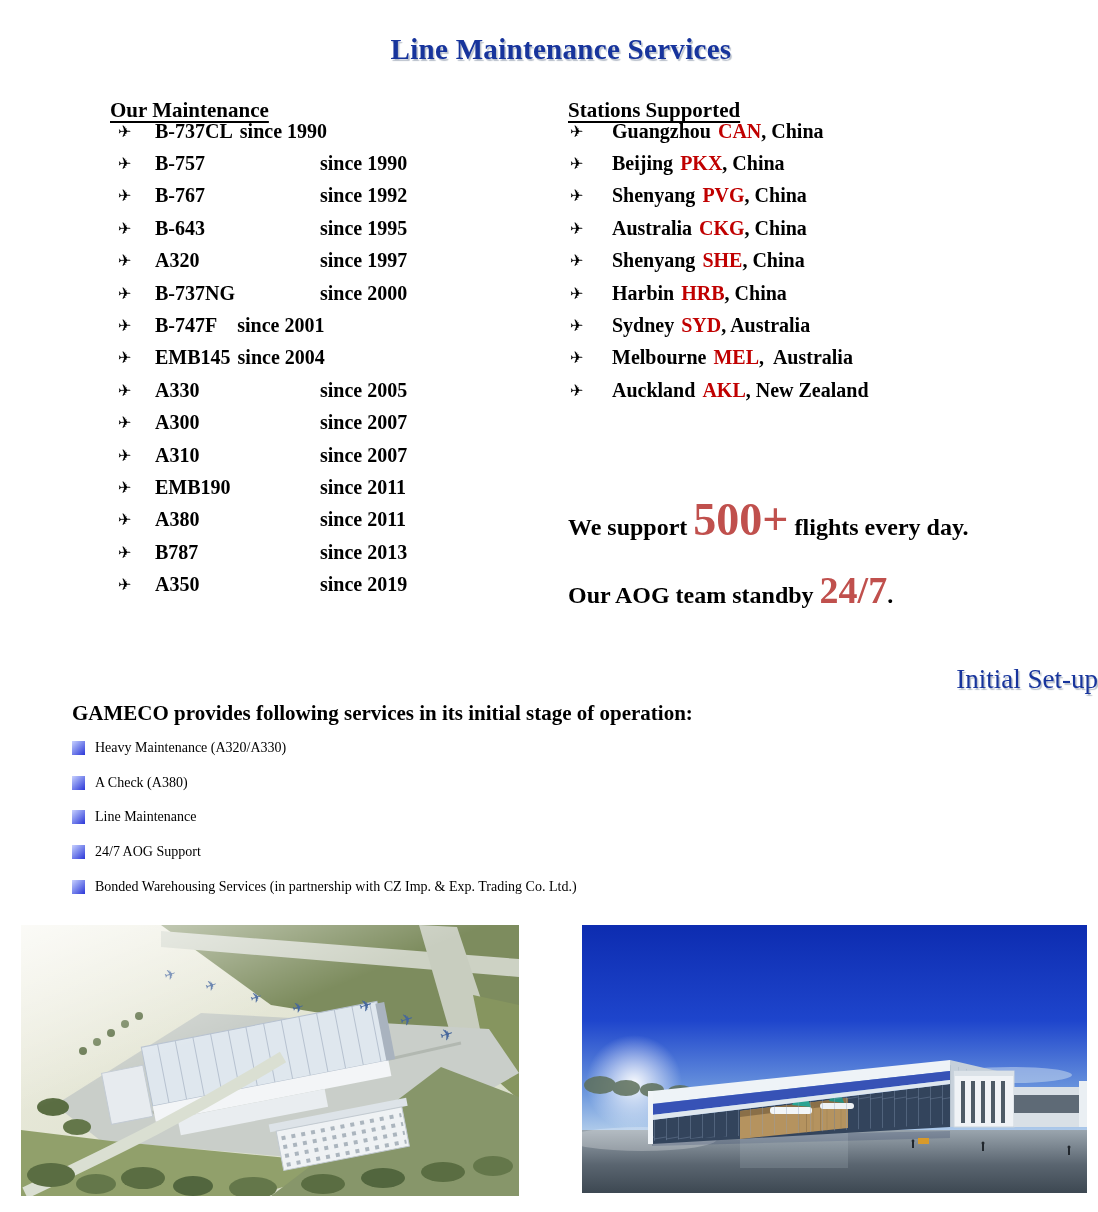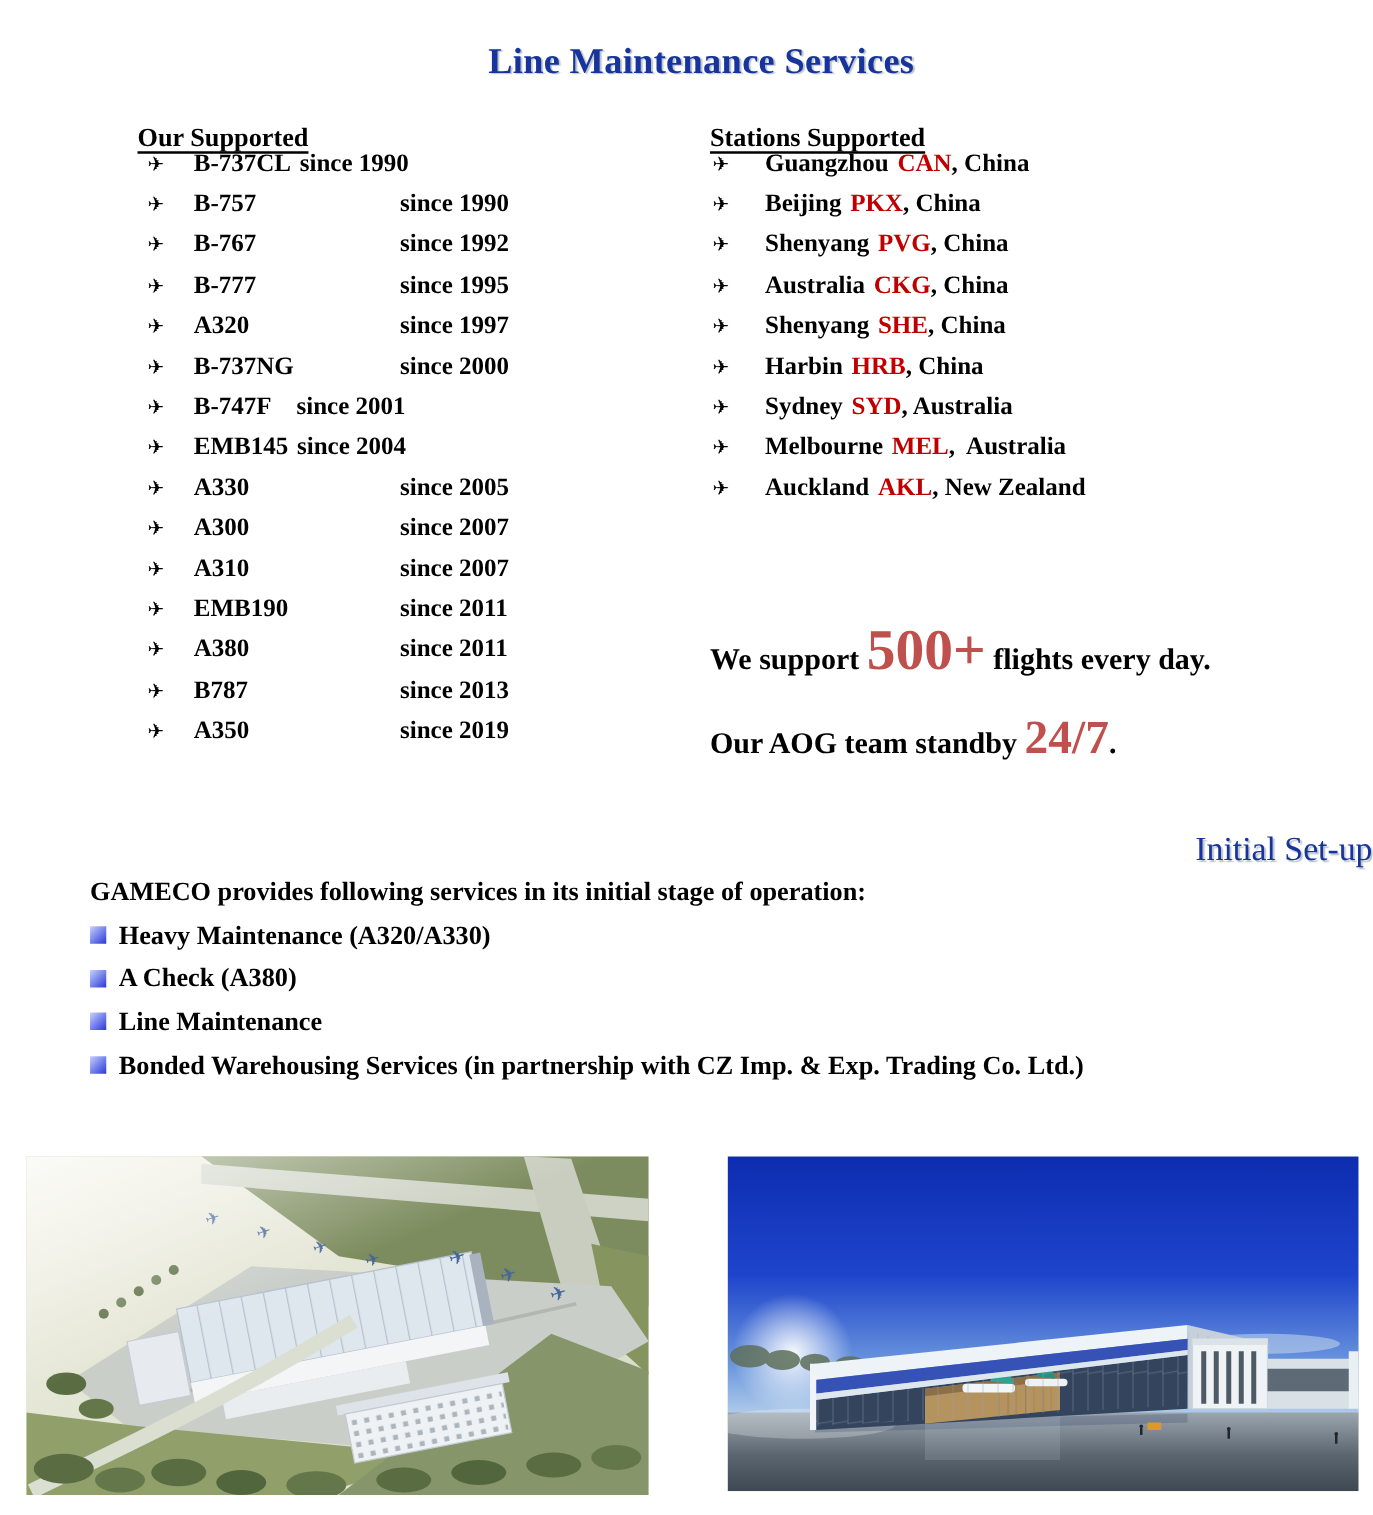--- a/index.html
+++ b/index.html
@@ -38,58 +38,58 @@
   .aog{top:568px}
   .support .big{font-size:46px;color:var(--stat_red,#c0504d)}
   .aog .big{font-size:38px;color:var(--stat_red,#c0504d)}
   .setup-head{
     top:642px;left:0;width:100%;text-align:right;
     font-size:27px;font-weight:normal;color:var(--accent_blue,#17349c);
     text-shadow:1.5px 1.5px 1px #b9c0cb;
   }
   .intro{left:72px;top:701px;font-size:21px;font-weight:bold;white-space:nowrap}
   .bullets{left:72px;top:731px}
-  .bullet-row{height:34.6px;display:flex;align-items:center;font-size:21px;font-weight:bold;white-space:nowrap}
+  .bullet-row{height:34.6px;display:flex;align-items:center;font-size:14px;font-weight:normal;white-space:nowrap}
   .sq{
     width:13px;height:14px;margin-right:10px;flex:0 0 13px;
     background:linear-gradient(135deg,#c9d1ff 0%,#8a97f0 38%,var(--bullet_blue,#2b36d8) 100%);
   }
   .fig{position:absolute;overflow:hidden;background:#dfe3d6}
   .fig-left{left:21px;top:925px;width:498px;height:271px}
   .fig-right{left:582px;top:925px;width:505px;height:268px}
   .fig svg{display:block;width:100%;height:100%}
   p{margin:0}
 </style>
 </head>
 <body>
 
 <h1 class="abs page-title">Line Maintenance Services</h1>
 
-<h2 class="abs col-head exp-head">Our Supported</h2>
+<h2 class="abs col-head exp-head">Our Maintenance</h2>
 <h2 class="abs col-head sta-head">Stations Supported</h2>
 
 <div class="list exp-list">
   <div class="row exp">
       <span class="plane">✈</span>
       <span class="name">B-737CL</span>
       <span>since 1990</span>
     </div>
   <div class="row exp">
       <span class="plane">✈</span>
       <span class="name tab">B-757</span>
       <span>since 1990</span>
     </div>
   <div class="row exp">
       <span class="plane">✈</span>
       <span class="name tab">B-767</span>
       <span>since 1992</span>
     </div>
   <div class="row exp">
       <span class="plane">✈</span>
-      <span class="name tab">B-777</span>
+      <span class="name tab">B-643</span>
       <span>since 1995</span>
     </div>
   <div class="row exp">
       <span class="plane">✈</span>
       <span class="name tab">A320</span>
       <span>since 1997</span>
     </div>
   <div class="row exp">
       <span class="plane">✈</span>
       <span class="name tab">B-737NG</span>
@@ -212,20 +212,24 @@
       <span class="sq"></span>
       <span>Heavy Maintenance (A320/A330)</span>
     </div>
   <div class="bullet-row">
       <span class="sq"></span>
       <span>A Check (A380)</span>
     </div>
   <div class="bullet-row">
       <span class="sq"></span>
       <span>Line Maintenance</span>
+    </div>
+  <div class="bullet-row">
+      <span class="sq"></span>
+      <span>24/7 AOG Support</span>
     </div>
   <div class="bullet-row">
       <span class="sq"></span>
       <span>Bonded Warehousing Services (in partnership with CZ Imp. &amp; Exp. Trading Co. Ltd.)</span>
     </div>
 </div>
 
 <div class="fig fig-left">
   <svg viewBox="0 0 498 271" preserveAspectRatio="none" aria-hidden="true">
     <defs>

